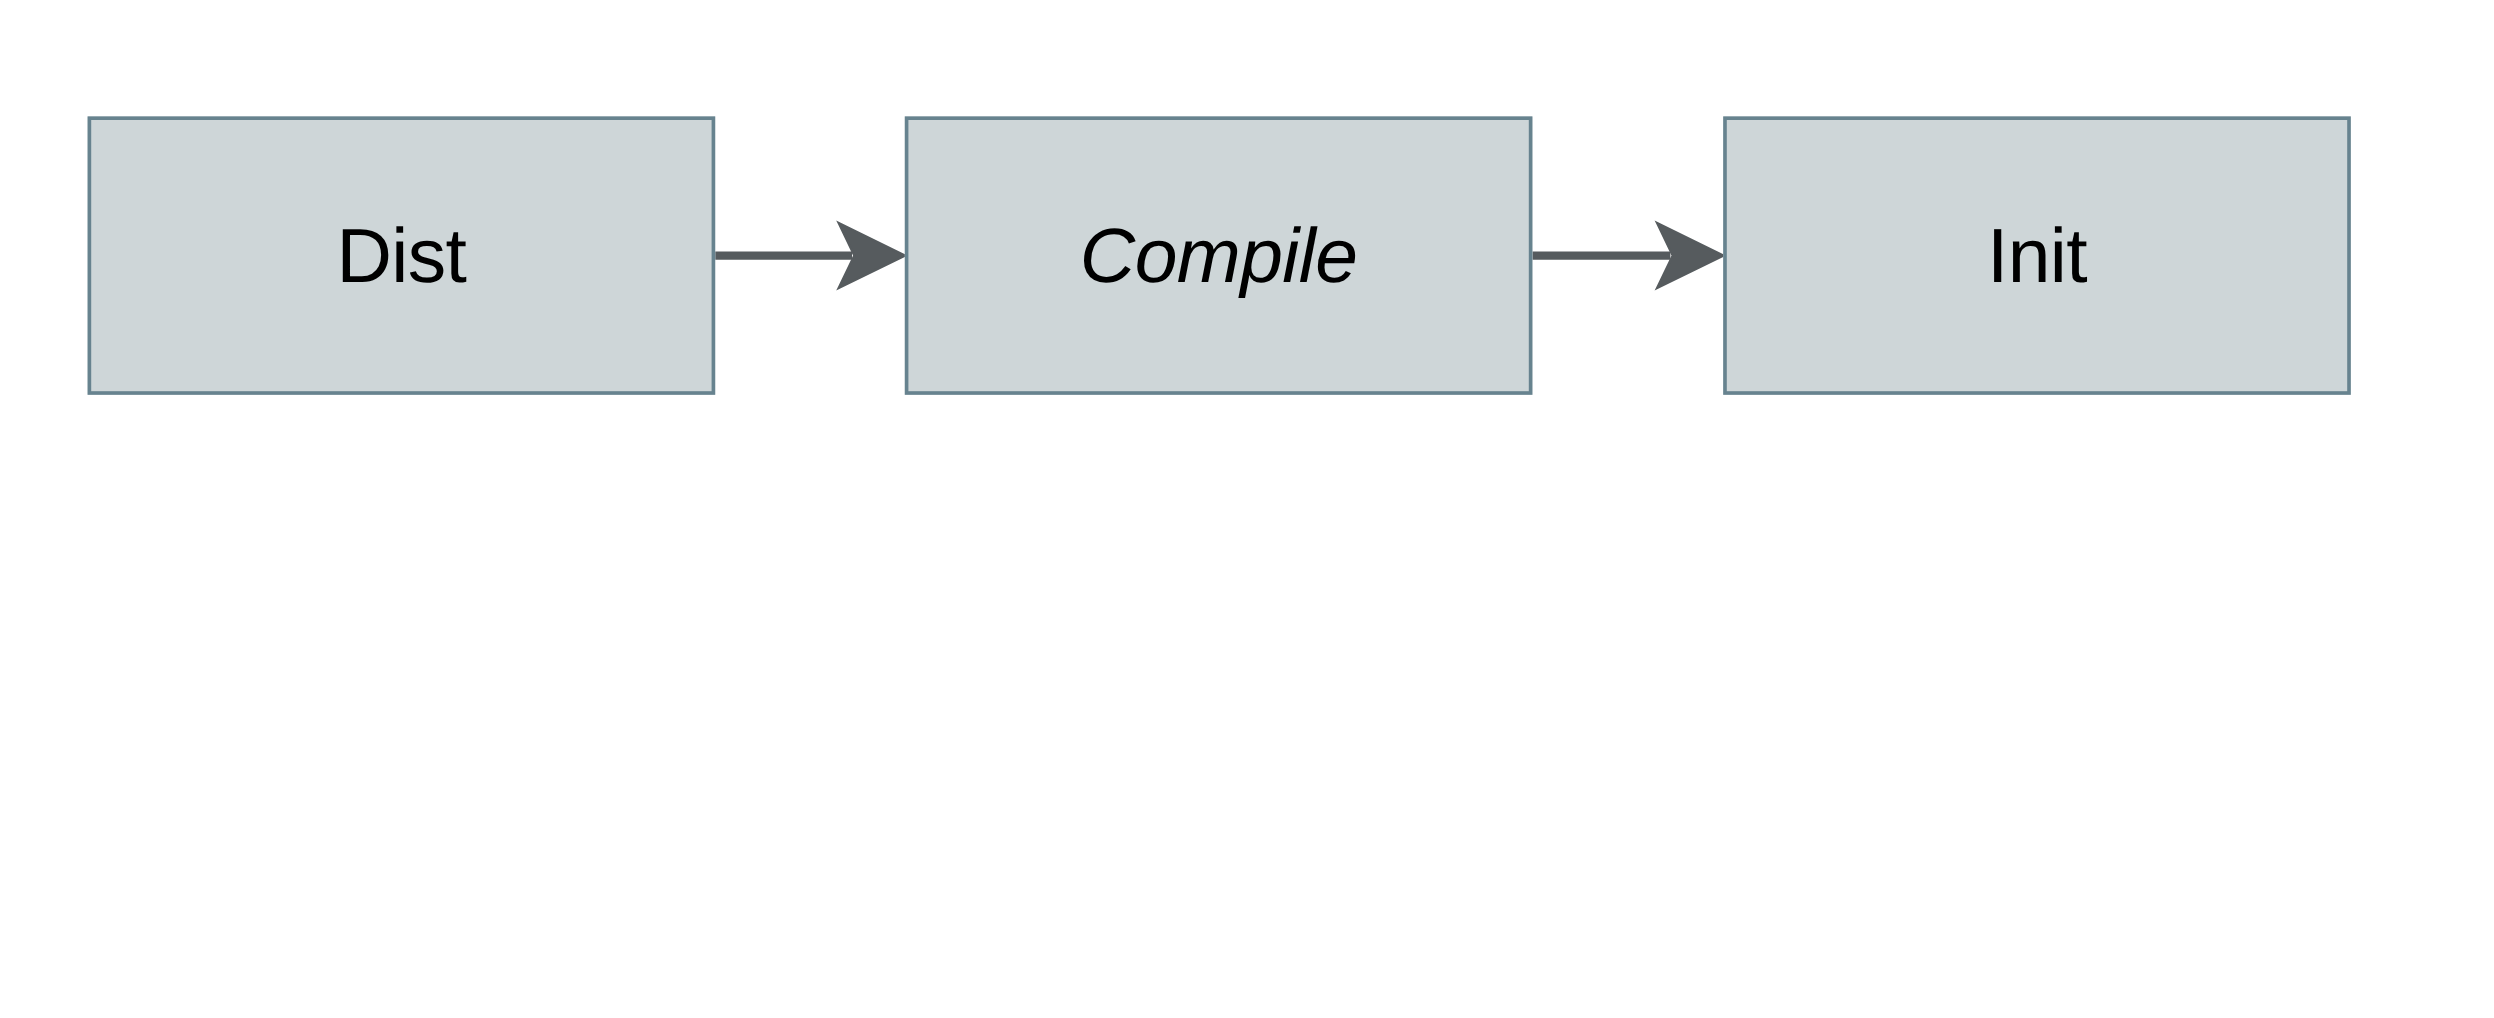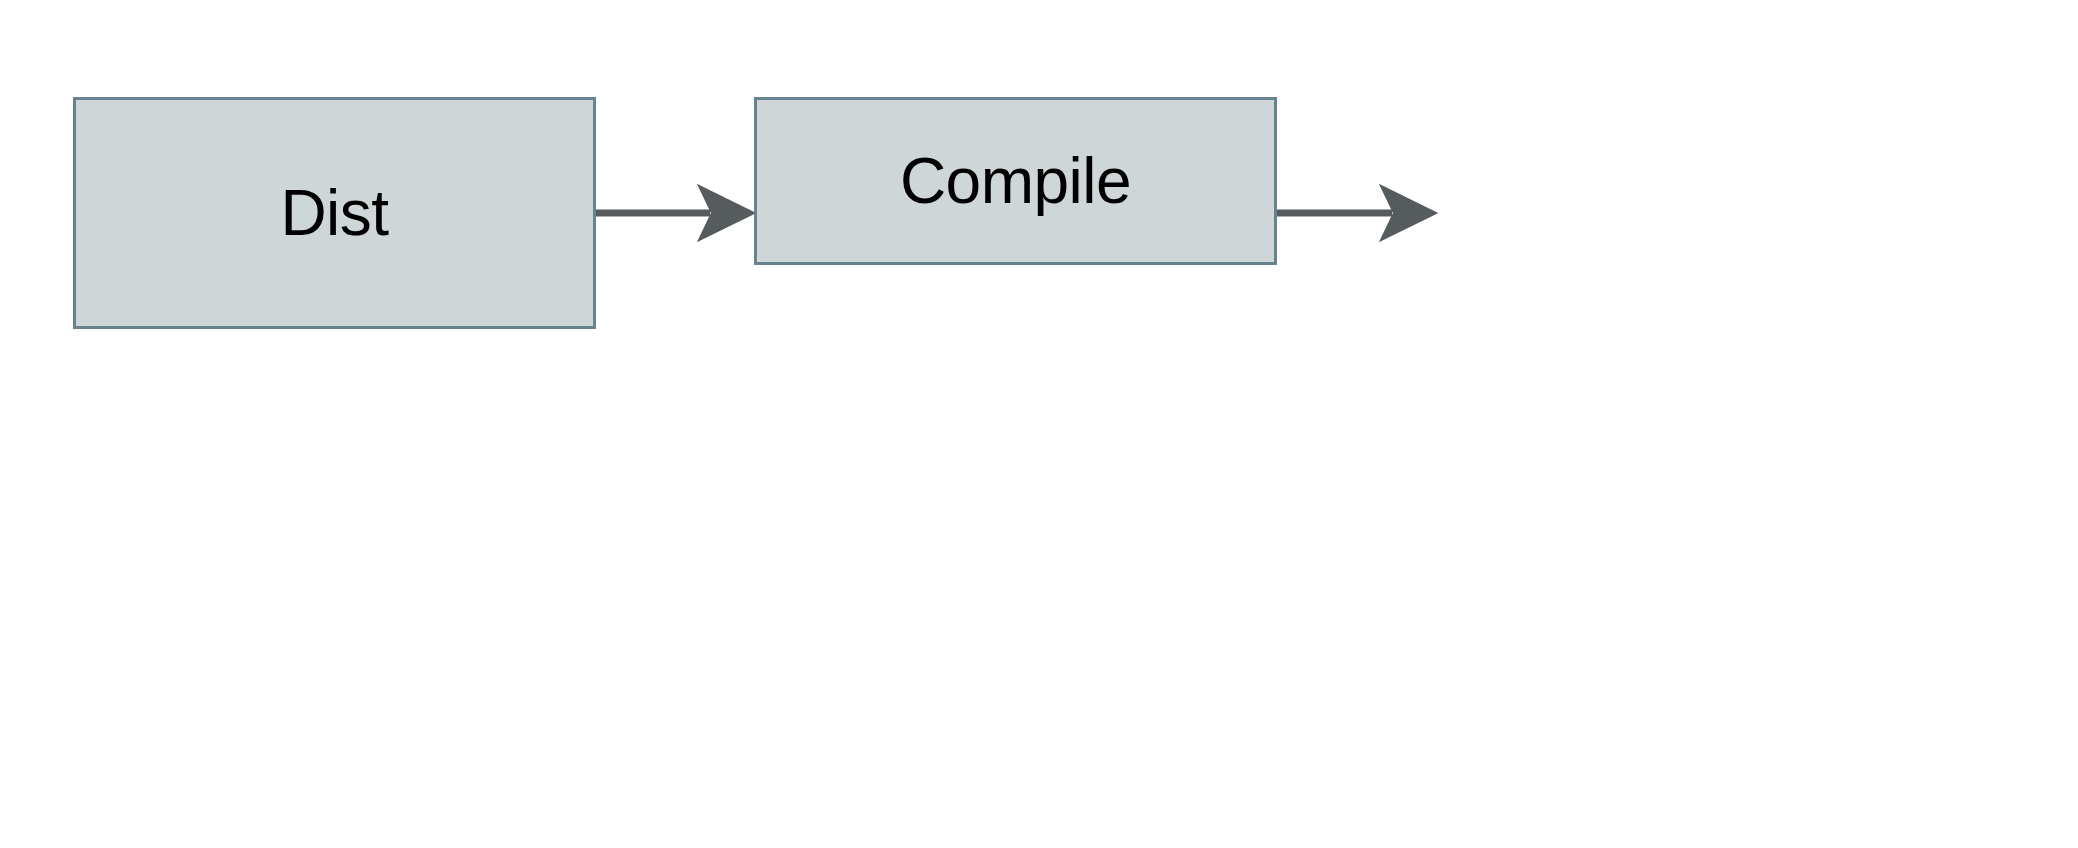--- a/index.html
+++ b/index.html
@@ -77,19 +77,22 @@
     <g>
       <path class="edge-path" d="M 1277 213 L 1392 213"></path>
       <path class="edge-head" d="M 1436 213 L 1381 240 L 1394 213 L 1381 186 Z"></path>
     </g>
   </svg>
 
   <div class="node" style="left:73px; top:97px; width:523px; height:232px;">
     <span class="node-label">Dist</span>
   </div>
 
-  <div class="node" style="left:754px; top:97px; width:523px; height:168px;">
+  <div class="node" style="left:754px; top:97px; width:523px; height:232px;font-style:italic;">
     <span class="node-label">Compile</span>
   </div>
 
+  <div class="node" style="left:1436px; top:97px; width:523px; height:232px;">
+    <span class="node-label">Init</span>
+  </div>
 
 
 </div>
 
 </body></html>

